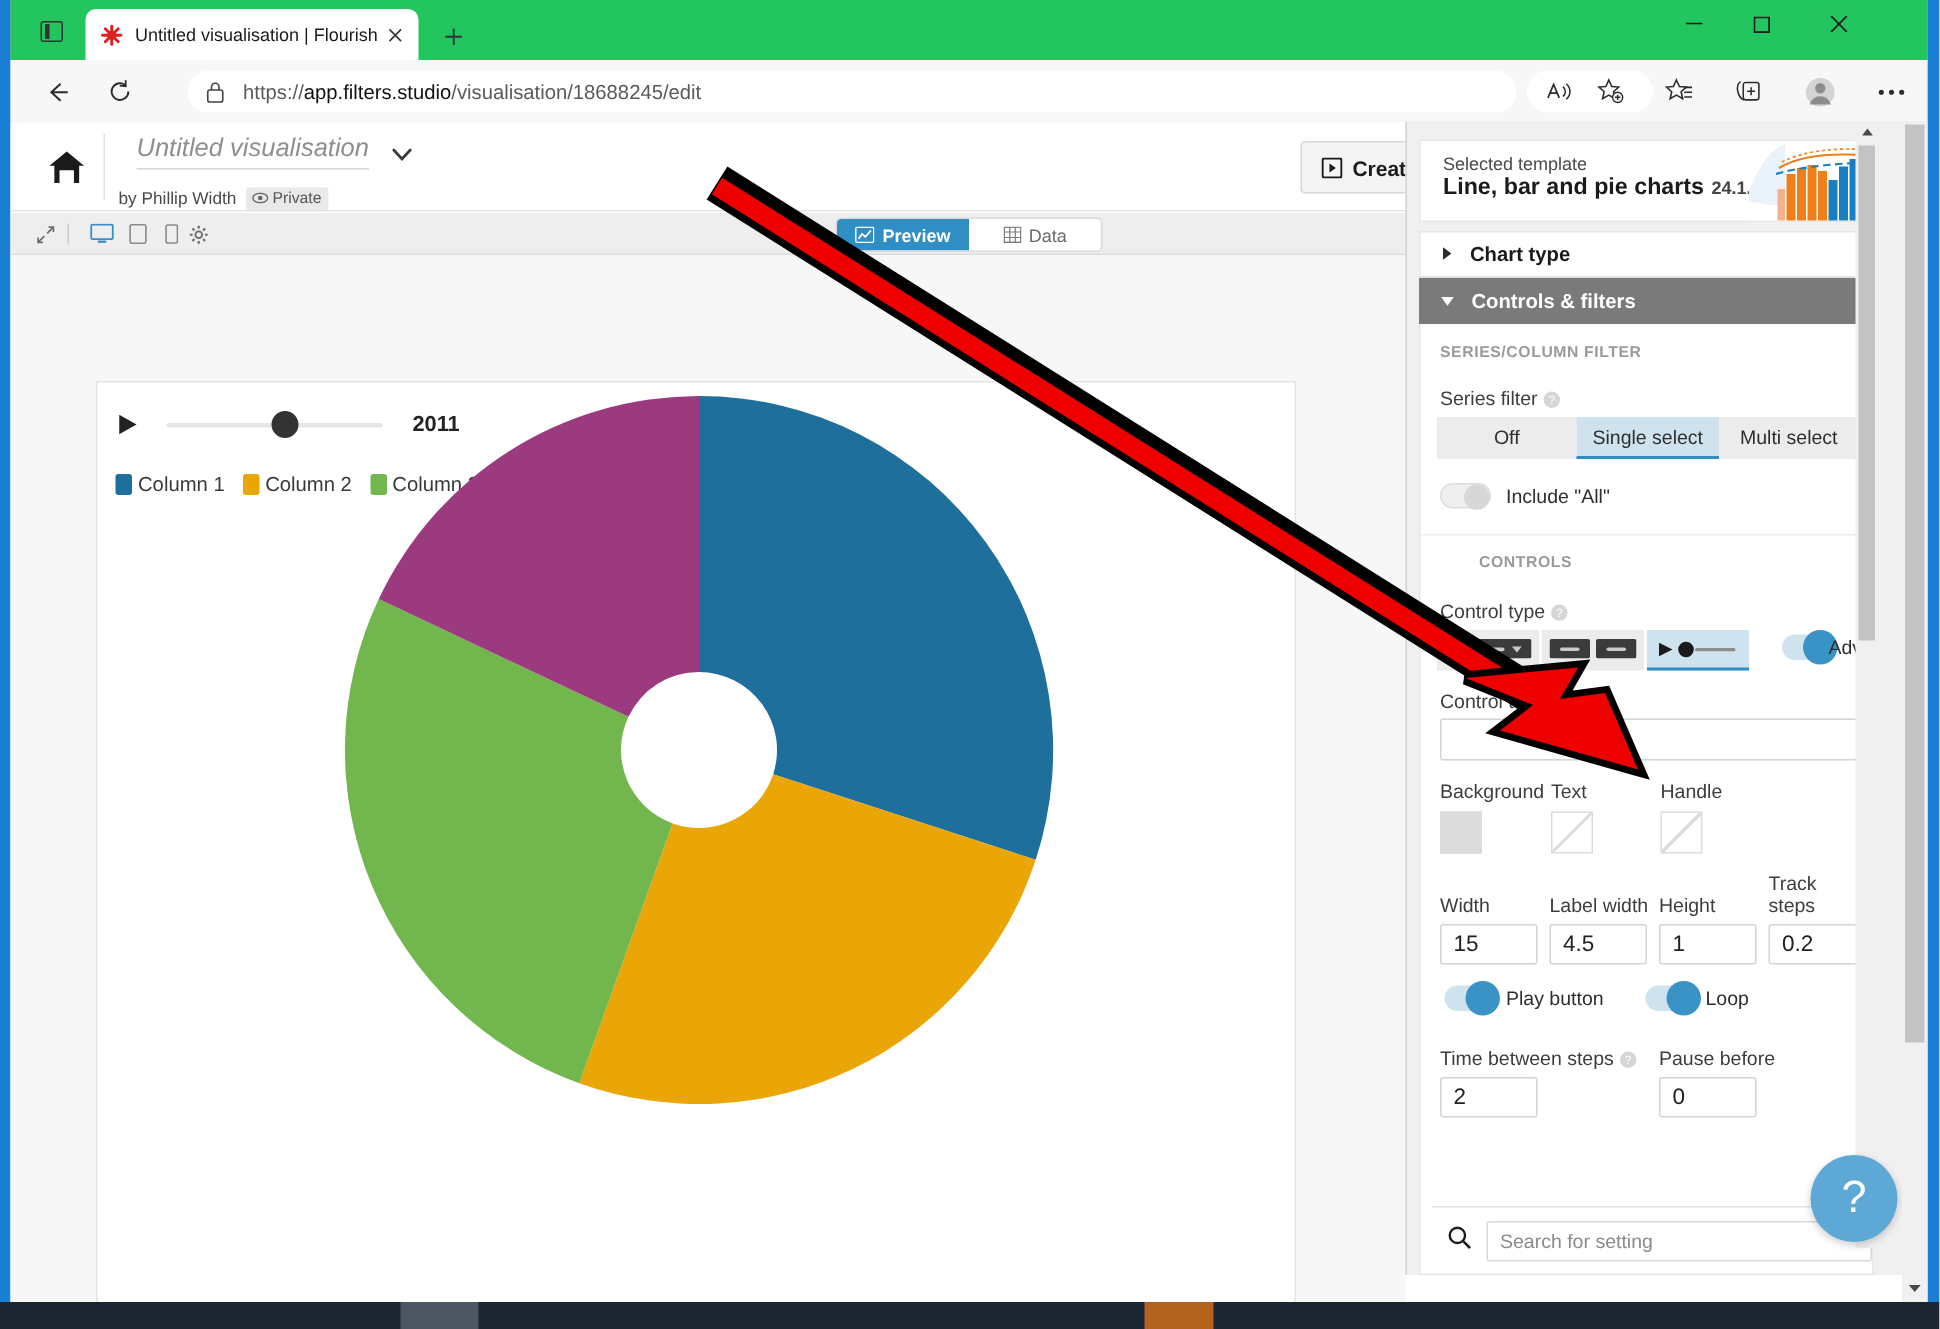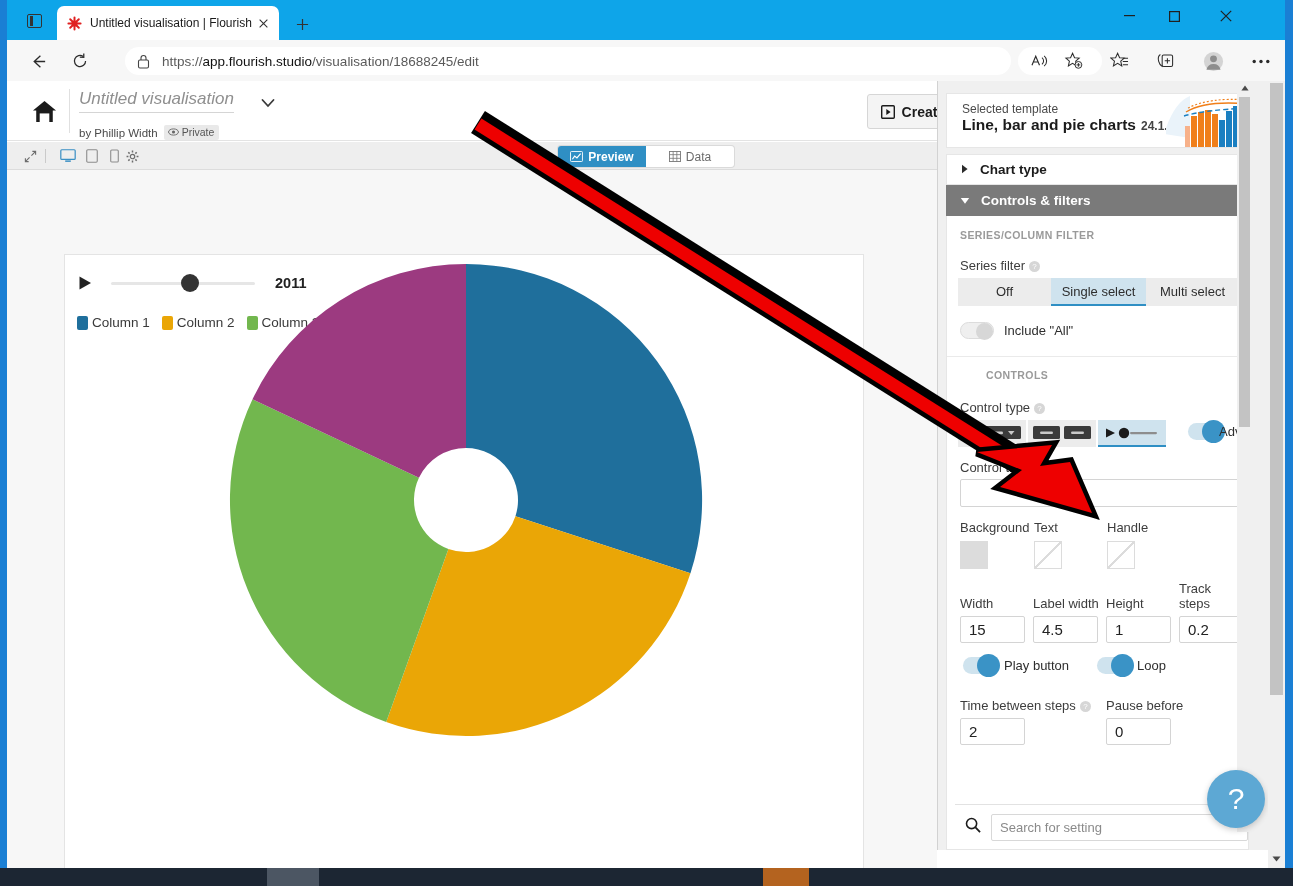--- a/index.html
+++ b/index.html
@@ -9,21 +9,21 @@
     background: #ffffff; overflow: hidden;
   }
   #root { position: relative; width: 1293px; height: 886px; background:#d9d9d9; }
 
   
   .browser-frame { position:absolute; left:0; top:0; width:1293px; height:868px; background:#cfcfcf; }
   .blue-edge-left { position:absolute; left:0; top:0; width:7px; height:868px; background:#1a7fd4; }
   .blue-edge-right { position:absolute; right:0; top:0; width:8px; height:868px; background:#1a7fd4; }
 
   
-  .tabstrip { position:absolute; left:7px; top:0; right:8px; height:40px; background:#0ea5e9;padding-left:12px; }
+  .tabstrip { position:absolute; left:7px; top:0; right:8px; height:40px; background:#22c55e;padding-left:12px; }
   .tab-icon-btn { position:absolute; left:13px; top:8px; width:28px; height:26px; display:flex; align-items:center; justify-content:center; cursor:pointer;}
   .tab-icon-btn .sq { width:15px; height:14px; border:1.6px solid #333; border-radius:2px; position:relative;}
   .tab-icon-btn .sq:before { content:""; position:absolute; left:2px; top:1px; width:3.5px; height:10px; background:#333;}
   .tab {
     position:absolute; left:50px; top:6px; width:222px; height:34px;
     background:#fff; border-radius:7px 7px 0 0; display:flex; align-items:center;
     padding:0 6px 0 10px; cursor:pointer;
   }
   .tab-favicon { width:15px; height:15px; flex:0 0 15px; position:relative; margin-right:8px; }
   .tab-title { font-size:12px; color:#1a1a1a; white-space:nowrap; overflow:hidden; text-overflow:ellipsis; flex:1; }
@@ -46,21 +46,21 @@
   .rt-ico { width:34px; height:28px; display:flex; align-items:center; justify-content:center; cursor:pointer; border-radius:4px; }
   .pill-bg { position:absolute; left:1011px; top:7px; width:84px; height:28px; background:#fff; border-radius:14px; }
 
   
   .viewport { position:absolute; left:7px; top:81px; right:8px; bottom:0; background:#fff; overflow:hidden; }
 
   
   .app-header { position:absolute; left:0; top:0; width:1262px; height:60px; background:#fff; border-bottom:1px solid #e3e3e3;}
   .home-btn { position:absolute; left:14px; top:14px; width:46px; height:32px; display:flex; align-items:center; justify-content:center; cursor:pointer;}
   .hdr-divider { position:absolute; left:62px; top:8px; width:1px; height:44px; background:#e0e0e0;}
-  .viz-title { position:absolute; left:72px; top:8px; font-size:17px; font-style:italic; color:#8f8f8f; border-bottom:1px solid #d5d5d5; padding-bottom:3px;}
+  .viz-title { position:absolute; left:84px; top:8px; font-size:17px; font-style:italic; color:#8f8f8f; border-bottom:1px solid #d5d5d5; padding-bottom:3px;}
   .viz-caret { position:absolute; left:252px; top:13px; width:18px; height:18px; cursor:pointer;}
   .byline { position:absolute; left:72px; top:44px; font-size:11.5px; color:#4a4a4a; display:flex; align-items:center; gap:6px;}
   .private-badge { background:#e9e9e9; color:#555; padding:1px 5px 2px 4px; border-radius:2px; font-size:10.5px; display:inline-flex; align-items:center; gap:3px;}
   .btn-story {
     position:absolute; right:260px; top:13px; height:35px; background:#f4f4f4; border:1px solid #d6d6d6;
     border-radius:3px; display:flex; align-items:center; gap:7px; padding:0 13px; font-size:14px; font-weight:bold; color:#1b1b1b; cursor:pointer;
   }
   .btn-export {
     position:absolute; right:82px; top:13px; height:35px; background:#333333; border-radius:3px;
     display:flex; align-items:center; gap:8px; padding:0 13px; font-size:14px; font-weight:bold; color:#fff; cursor:pointer;
@@ -208,21 +208,21 @@
           </svg>
       </div>
 
       <div class="omnibox">
         <span class="lock">
           <svg width="13" height="15" viewBox="0 0 13 15">
             <rect x="1.5" y="6" width="10" height="8" rx="1.4" fill="none" stroke="#444" stroke-width="1.1"></rect>
             <path d="M4 6 V4 a2.5 2.5 0 0 1 5 0 V6" fill="none" stroke="#444" stroke-width="1.1"></path>
           </svg>
         </span>
-        <span class="url"><span>https://</span><b>app.flourish.studio</b><span>/visualisation/18688245/edit</span></span>
+        <span class="url"><span>https://</span><b>app.filters.studio</b><span>/visualisation/18688245/edit</span></span>
       </div>
 
       <div class="pill-bg"></div>
       <div class="nav-right" style="left:1015px">
         <div class="rt-ico">
           <svg width="19" height="16" viewBox="0 0 20 17">
             <path d="M2 13 L6 3.5 L10 13 M3.6 9.6 L8.4 9.6" stroke="#2b2b2b" stroke-width="1.2" fill="none"></path>
             <path d="M12.6 5 a4.4 4.4 0 0 1 0 7" stroke="#2b2b2b" stroke-width="1.1" fill="none"></path>
             <path d="M14.9 3 a7 7 0 0 1 0 11" stroke="#2b2b2b" stroke-width="1.1" fill="none"></path>
           </svg>

